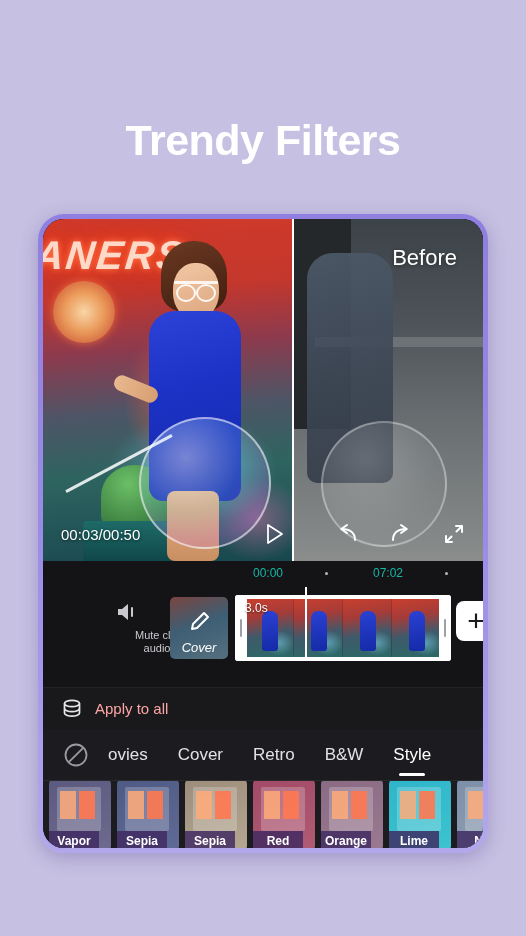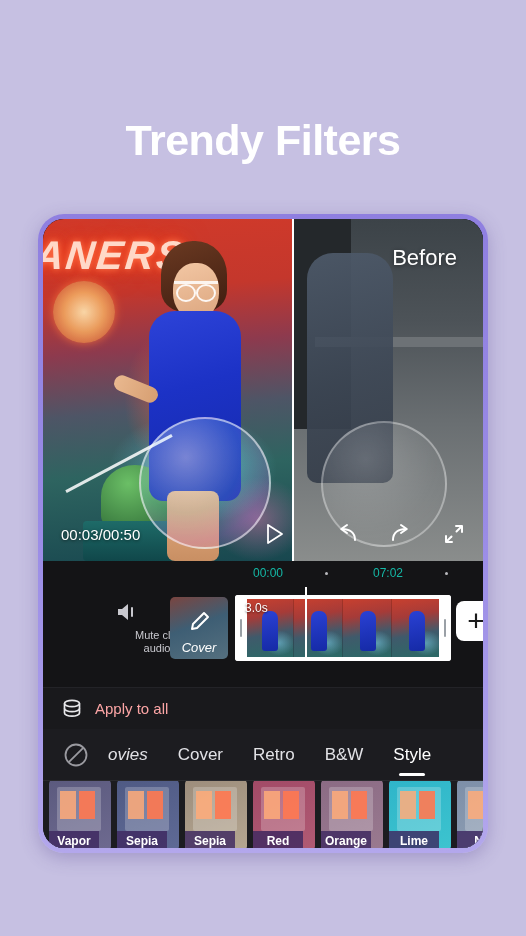--- a/index.html
+++ b/index.html
@@ -259,21 +259,21 @@
   .noftr{ margin-left:20px; margin-right:14px; }
   .tab{
     color:#e2e2e6; font-size:17px; padding:0 15px; position:relative;
     white-space:nowrap;
   }
   .tab.active{ color:#ffffff; }
   .tab.active:after{
     content:""; position:absolute; left:50%; transform:translateX(-50%);
     bottom:-11px; width:26px; height:3px; background:#fff; border-radius:2px;
   }
-  .tab.clipped{ margin-left:-10px;font-style:italic; }
+  .tab.clipped{ margin-left:-10px; }
 
   
   .filters{
     flex:1; background:#1c1c20;
     display:flex; align-items:center; padding-left:6px; gap:6px; overflow:hidden;
   }
   .fcard{
     width:62px; flex:0 0 62px; height:72px; border-radius:5px; overflow:hidden;
     position:relative;
   }

